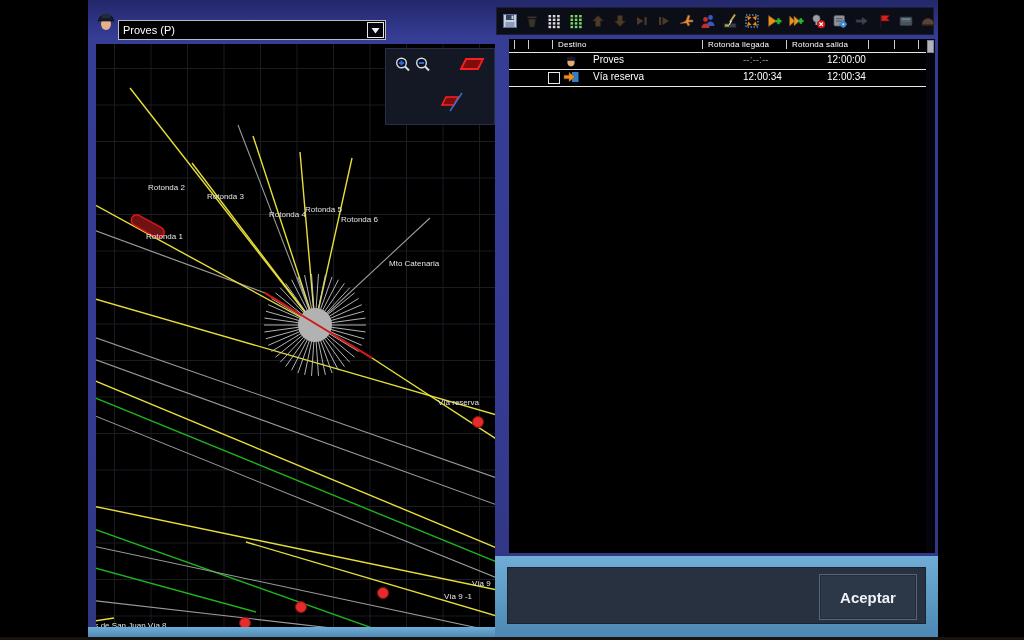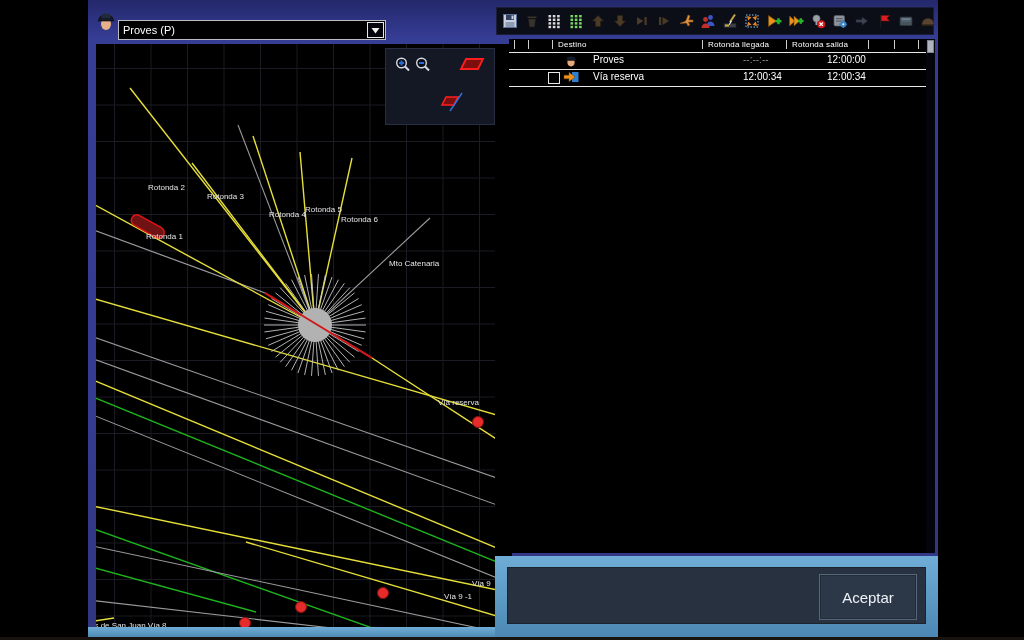--- a/index.html
+++ b/index.html
@@ -10,21 +10,21 @@
     background:linear-gradient(180deg,#23286b 0%,#363d95 6%,#353b92 60%,#30367f 100%);}
   
   #combo-icon{left:8px;top:10px;width:20px;height:24px;}
   #combo{left:30px;top:20px;width:266px;height:18px;background:#000;border:1px solid #b9bcc4;
     display:flex;align-items:center;}
   #combo-value{color:#fff;font-size:11px;padding-left:4px;flex:1;}
   #combo-arrow{width:15px;height:14px;margin-right:1px;background:#05060e;border:1px solid #e8e8e8;
     display:flex;align-items:center;justify-content:center;}
   #combo-arrow svg{display:block;}
   
-  #map{left:8px;top:44px;width:399px;height:584px;background:#000;padding-left:17px;}
+  #map{left:8px;top:44px;width:399px;height:584px;background:#000;}
   #map svg.mapsvg{position:absolute;left:0;top:0;}
   #grid line{stroke:#1b1b23;stroke-width:1;}
   #spokes line{stroke:#c6c6c6;stroke-width:.9;}
   .lbl{fill:#e4e4e4;font-size:8px;font-family:"Liberation Sans",sans-serif;}
   #zoom-panel{left:289px;top:4px;width:108px;height:75px;background:#131824;border:1px solid #272e42;}
   .zbtn{position:absolute;width:18px;height:18px;}
   
   #toolbar{left:408px;top:7px;width:438px;height:28px;background:#0b0d17;border:1px solid #1a1e38;
     display:flex;align-items:center;gap:3px;padding:0 3px;box-sizing:border-box;}
   .tbtn{width:19px;height:22px;display:flex;align-items:center;justify-content:center;flex:0 0 auto;}
@@ -39,21 +39,21 @@
   .cell.dim{color:#8a8a8a;}
   .cbx{position:absolute;left:4px;top:3px;width:10px;height:10px;background:#000;border:1px solid #e8e8e8;}
   #scrollbar{left:838px;top:39px;width:9px;height:514px;background:#04050c;}
   #scroll-thumb{position:absolute;left:1px;top:1px;width:7px;height:13px;background:#b0b5bd;border:1px solid #7e838c;box-sizing:border-box;}
   
   #blue-band{left:0;top:627px;width:850px;height:11px;background:linear-gradient(180deg,#6fadd6,#4b87b2);}
   #dialog-frame{left:407px;top:556px;width:443px;height:82px;background:linear-gradient(180deg,#6fadd6,#4b87b2);}
   #dialog-panel{position:absolute;left:12px;top:11px;width:419px;height:57px;background:#27313f;border:1px solid #1b232e;box-sizing:border-box;}
   #accept-btn{position:absolute;left:311px;top:6px;width:98px;height:46px;background:#2c3848;
     border:1px solid #55667a;box-shadow:inset 0 0 0 1px #232d3a;color:#eef2f6;font-size:15px;
-    display:flex;align-items:center;justify-content:center;font-family:"Liberation Sans",sans-serif;}
+    display:flex;align-items:center;justify-content:center;font-family:"Liberation Sans",sans-serif;font-weight:bold;}
   #desktop-strip{left:0;top:637px;width:1024px;height:3px;background:#18130e;}
 </style>
 </head>
 <body>
 
 <div id="window" class="abs">
 
   <div id="combo-icon" class="abs">
     <svg width="20" height="24" viewBox="0 0 20 24">
       <ellipse cx="10" cy="14" rx="5" ry="6" fill="#e8b088"></ellipse>

